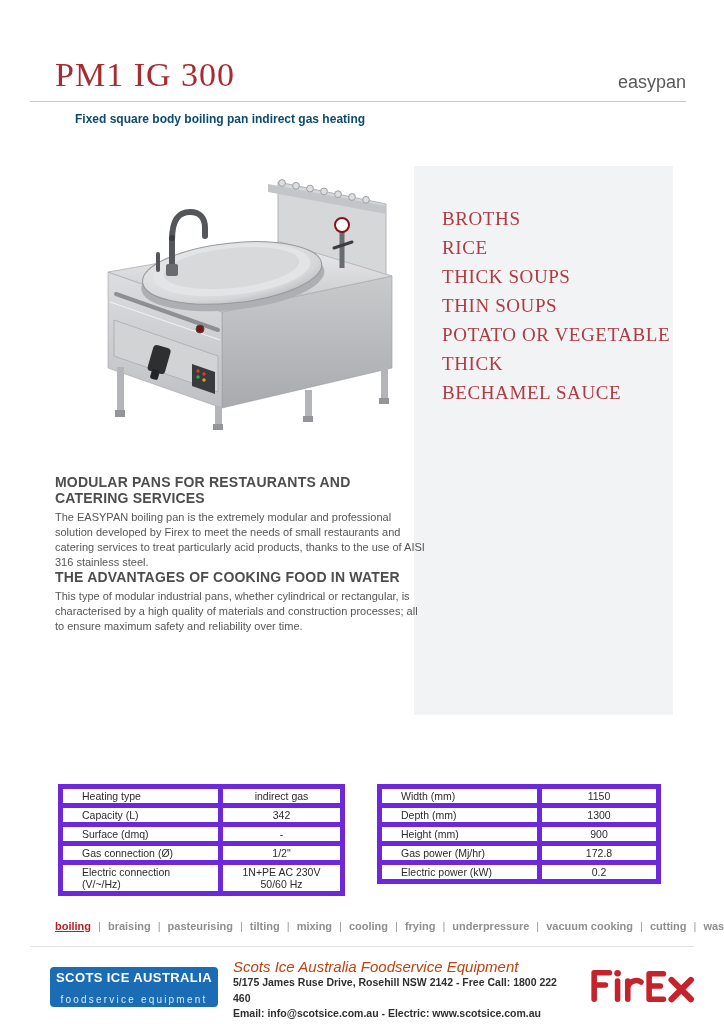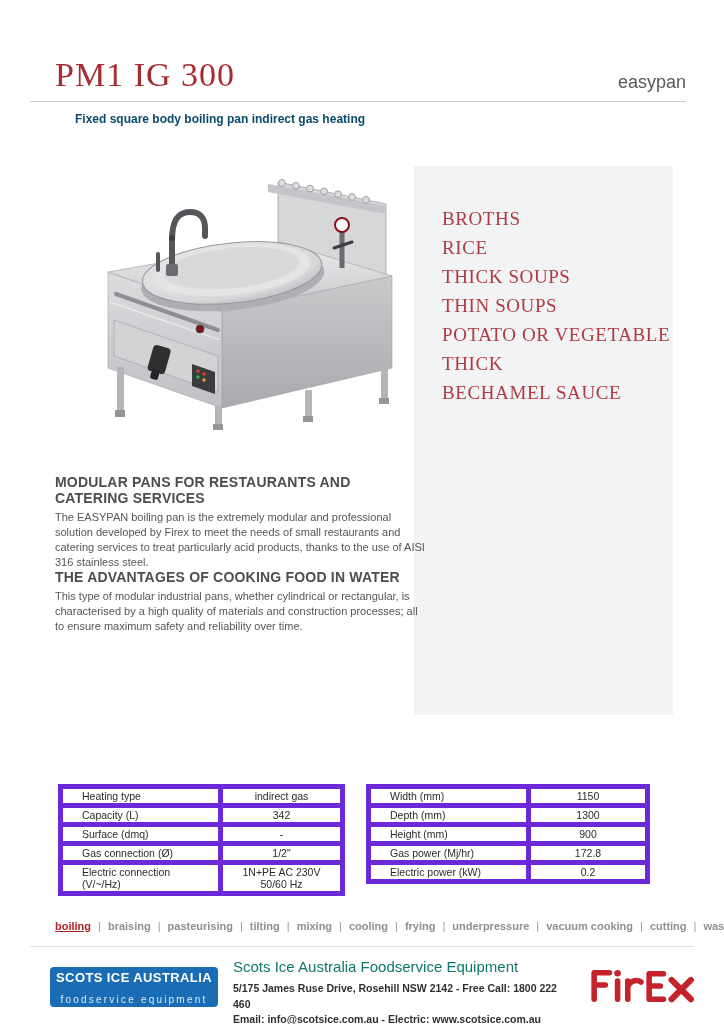--- a/index.html
+++ b/index.html
@@ -33,39 +33,39 @@
   .sec1{top:474px;} .sec2{top:569px;}
   .section h3{font-size:14px;font-weight:700;color:#4d4d4d;letter-spacing:.2px;}
   .section p{font-size:11px;line-height:15px;color:#565656;margin-top:4px;}
 
   
   .spec{border-collapse:collapse;font-size:10.5px;color:#2b2b2b;}
   .spec td{border:5px solid #6d28d9;height:16px;padding:1px 19px;}
   .spec td.lbl{width:160px;}
   .spec td.val{text-align:center;}
   .tbl-left{left:58px;top:784px;width:287px;}
-  .tbl-right{left:366px;top:784px;width:284px;}
+  .tbl-right{left:377px;top:784px;width:284px;}
   .tbl-left .spec,.tbl-right .spec{width:100%;table-layout:fixed;}
 
   
   .keywords{left:55px;top:920px;width:636px;display:flex;flex-wrap:nowrap;
             align-items:flex-start;gap:7px;font-size:11px;font-weight:700;color:#8f8f8f;
             white-space:nowrap;}
   .kw-sep{color:#9a9a9a;font-weight:400;}
   .kw-active{color:var(--keyword-red);text-decoration:underline;}
   .rule2{left:30px;top:946px;width:664px;height:1px;background:#e1e1e1;}
 
   
   .badge{left:50px;top:967px;width:168px;height:40px;background:var(--badge-blue);
          border-radius:4px;display:flex;flex-direction:column;align-items:center;
          justify-content:center;color:#fff;}
   .badge .b1{font-size:13px;font-weight:700;letter-spacing:.4px;}
   .badge .b2{font-size:10px;letter-spacing:2.2px;color:#d8e9fa;margin-top:9px;}
   .ftext{left:233px;top:958px;width:330px;}
-  .ftext .company{font-size:15px;color:#0f766e;margin-bottom:6px;}
+  .ftext .company{font-size:15px;color:#c2410c;margin-bottom:0;font-style:italic;}
   .ftext .line{font-size:10.5px;font-weight:700;color:#2f2f2f;line-height:15.5px;}
   .firex{left:585px;top:964px;width:112px;height:42px;}
 </style>
 </head>
 <body style="--accent-red: #a62c32; --list-red: #b03a42; --keyword-red: #b51f24; --badge-blue: #1a6cb5; --firex-red: #c4232b; --panel-gray: #f2f3f5;">
 
 <div class="abs title">PM1 IG 300</div>
 <div class="abs brand">easypan</div>
 <div class="abs rule"></div>
 <div class="abs subtitle">Fixed square body boiling pan indirect gas heating</div>

